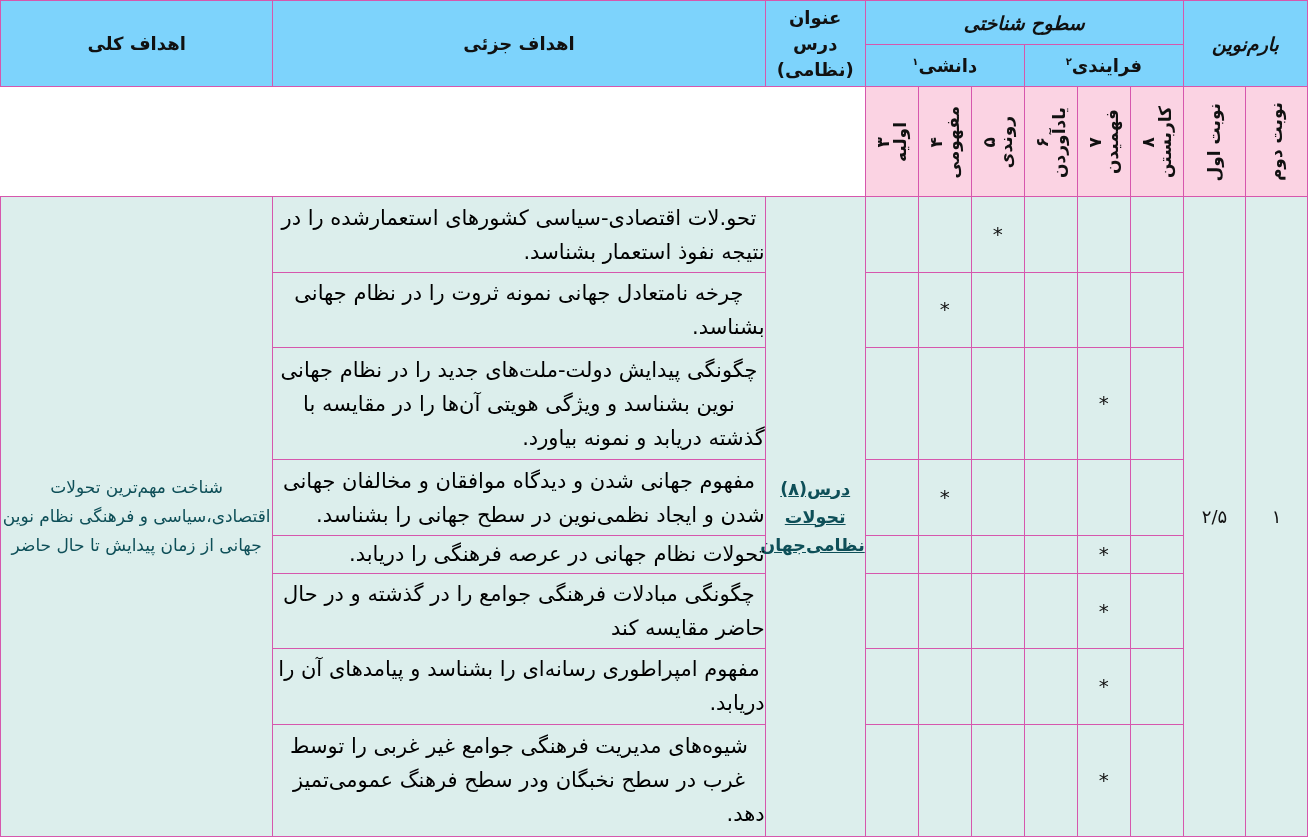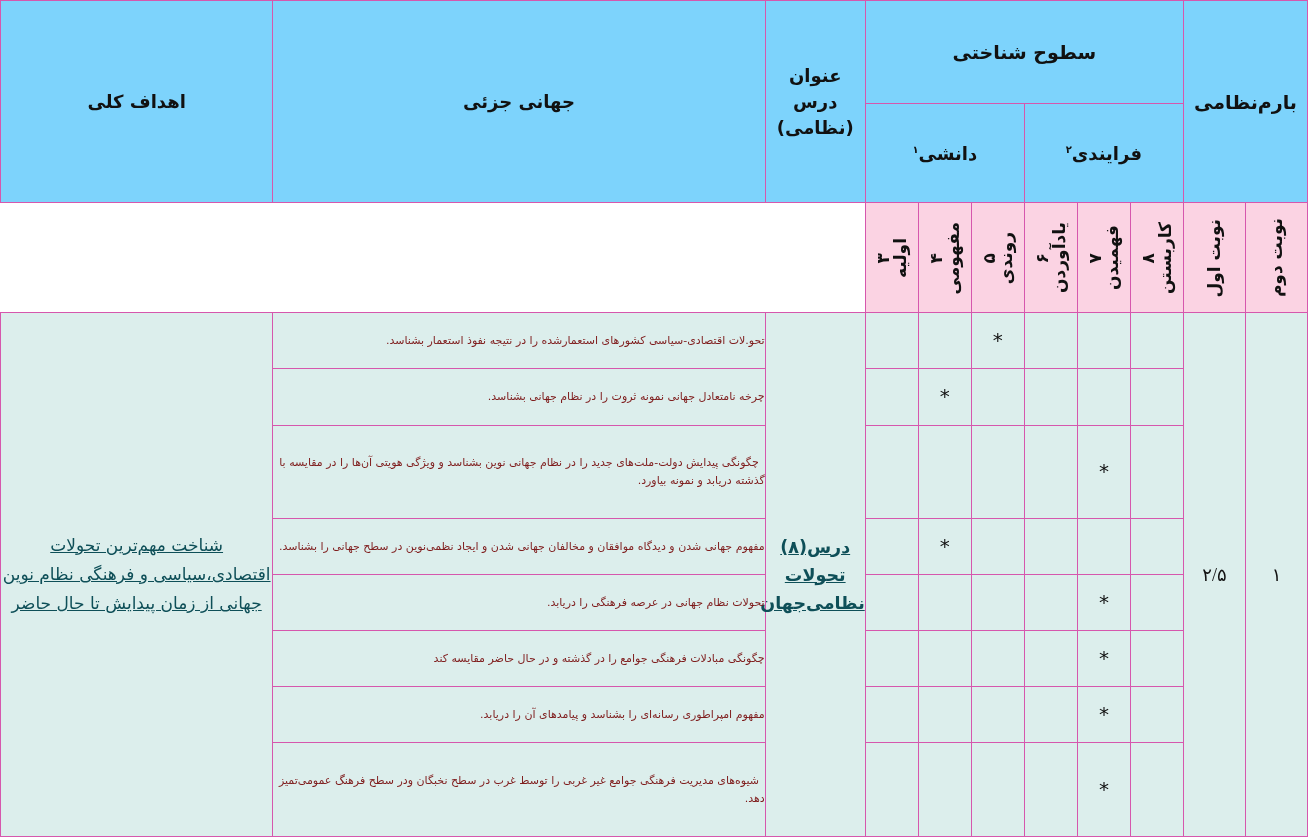--- a/index.html
+++ b/index.html
@@ -28,21 +28,21 @@
     padding:0;
     vertical-align:middle;
     text-align:center;
   }
   
   .hd{
     background:#7dd3fc;
     color:#111111;
     font-weight:bold;
   }
-  .hd-big{font-size:19px;letter-spacing:0px;}
+  .hd-big{font-size:19px;letter-spacing:0px;font-style:italic;}
   .hd-mid{font-size:18px;}
   .hd-title{font-size:18px;line-height:1.45;}
   
   .bd{
     background:#dceeec;
     color:#111111;
   }
   
   .vcell{
     background:#fbd3e3;
@@ -61,56 +61,54 @@
     transform:rotate(180deg);
     white-space:nowrap;
     font-size:17px;
     font-weight:bold;
     color:#111;
     line-height:1;
   }
   sup{font-size:10px;font-weight:bold;vertical-align:super;}
   
   .obj{
-    font-size:11px;
+    font-size:21px;
     line-height:1.62;
     text-align:justify;
     text-align-last:right;
     padding:7px 13px 7px 11px;
-    color:#7f1d1d;
+    color:#000000;
     font-weight:500;
   }
   .lesson{
     font-size:17.5px;
     line-height:1.6;
     font-weight:bold;
     color:#0e4f58;
     padding:4px;
     text-decoration:underline;
   }
   .general{
     font-size:17px;
     line-height:1.72;
     color:#0e4f58;
     padding:10px 22px;
     text-align:center;
     font-weight:500;
-    text-decoration:underline;
   }
   .star{
     font-size:20px;
     line-height:1;
     color:#111;
     font-family:"DejaVu Sans",sans-serif;
   }
   .num{
     font-size:18px;
     color:#111;
     font-weight:500;
-    font-family:Liberation Serif, serif;
   }
   .c-narrow{width:62px;}
   .c-vert{width:53px;}
   .c-lesson{width:100px;}
   .c-obj{width:492px;}
   .c-gen{width:272px;}
 </style>
 </head>
 <body>
 
@@ -125,27 +123,27 @@
       <col class="c-vert">
         <col class="c-vert">
         <col class="c-vert">
       <col class="c-lesson">
         <col class="c-obj">
         <col class="c-gen">
     </colgroup>
     <tbody id="table-body">
 
       <tr>
-        <td class="hd hd-big" colspan="2" rowspan="2">بارم‌نظامی</td>
+        <td class="hd hd-big" colspan="2" rowspan="2">بارم‌نوین</td>
         <td class="hd hd-big" colspan="6">سطوح شناختی</td>
         <td class="hd hd-title" rowspan="2">
           <div>عنوان درس</div>
           <div>(نظامی)</div>
         </td>
-        <td class="hd hd-mid" rowspan="2">جهانی جزئی</td>
+        <td class="hd hd-mid" rowspan="2">اهداف جزئی</td>
         <td class="hd hd-mid" rowspan="2">اهداف کلی</td>
       </tr>
 
       <tr>
         <td class="hd hd-mid" colspan="3">
           <span>فرایندی</span><sup>۲</sup>
         </td>
         <td class="hd hd-mid" colspan="3">
           <span>دانشی</span><sup>۱</sup>
         </td>

